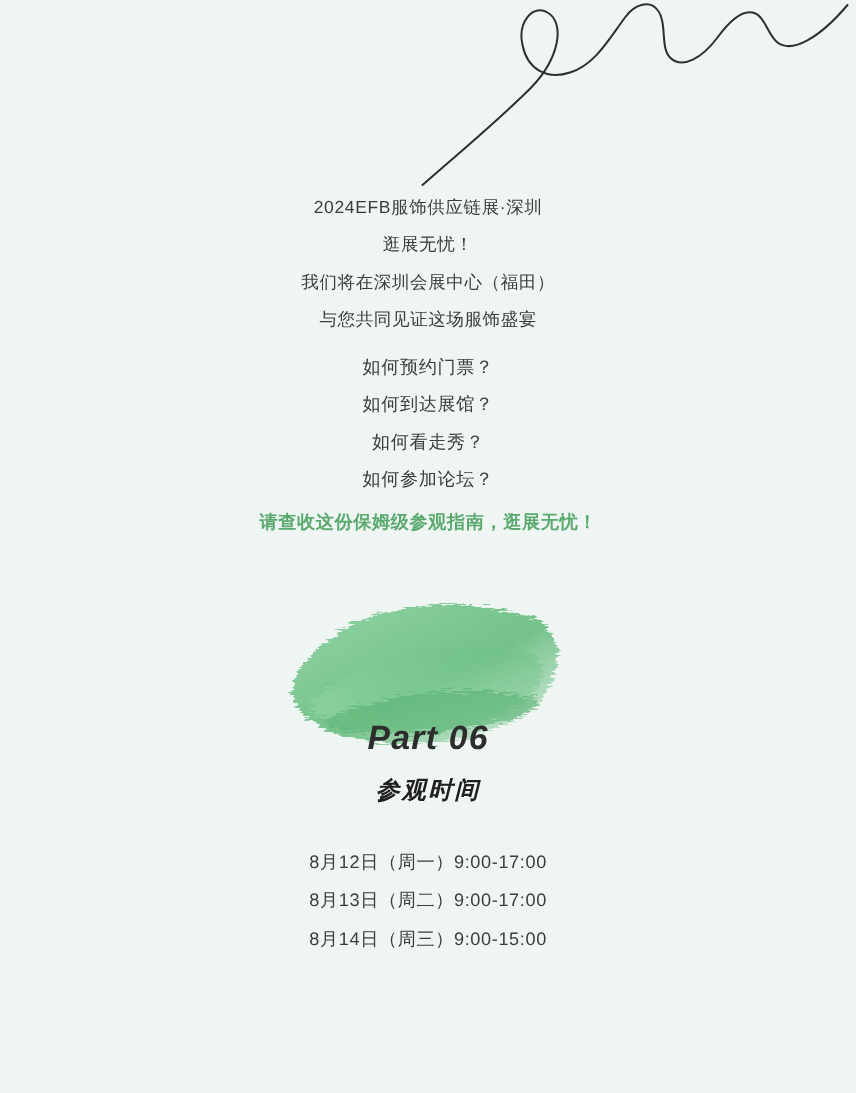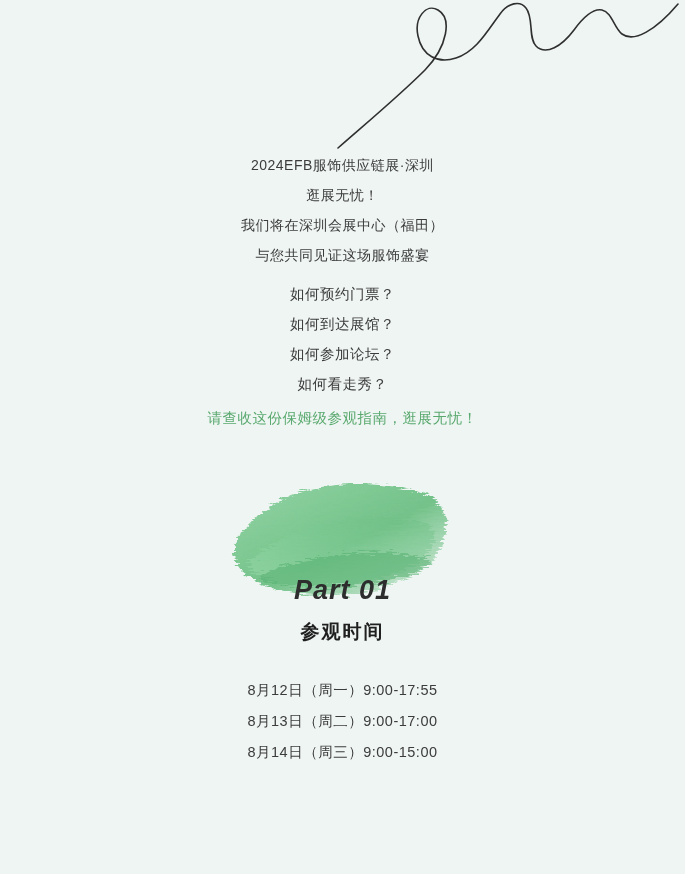--- a/index.html
+++ b/index.html
@@ -59,21 +59,21 @@
     line-height: 30px;
     letter-spacing: 0.5px;
     color: #3c3c3c;
   }
 
   .highlight-line {
     margin-top: 4px;
     font-size: 14.5px;
     line-height: 30px;
     letter-spacing: 0.5px;
-    font-weight: normal;
+    font-weight: bold;
     color: #5aa96f;
   }
 
   
   .part-banner {
     position: relative;
     margin-top: 36px;
     height: 200px;
   }
   .brush {
@@ -94,20 +94,21 @@
     font-weight: bold;
     letter-spacing: 1px;
     color: #2d2d2d;
   }
   .part-title {
     position: absolute;
     left: 0;
     right: 0;
     top: 150px;
     font-size: 19px;
+    font-style: italic;
     font-weight: bold;
     letter-spacing: 2px;
     color: #1f1f1f;
   }
 
   .schedule {
     margin-top: 6px;
   }
   .schedule-line {
     font-size: 14.5px;
@@ -130,22 +131,22 @@
     <div class="intro-block">
       <div class="intro-line">2024EFB服饰供应链展·深圳</div>
       <div class="intro-line">逛展无忧！</div>
       <div class="intro-line">我们将在深圳会展中心（福田）</div>
       <div class="intro-line">与您共同见证这场服饰盛宴</div>
     </div>
 
     <div class="q-block">
       <div class="q-line">如何预约门票？</div>
       <div class="q-line">如何到达展馆？</div>
+      <div class="q-line">如何看走秀？</div>
       <div class="q-line">如何参加论坛？</div>
-      <div class="q-line">如何看走秀？</div>
       <div class="highlight-line">请查收这份保姆级参观指南，逛展无忧！</div>
     </div>
 
     <div class="part-banner">
       <svg class="brush" viewBox="0 0 240 150" preserveAspectRatio="none">
         <defs>
           <linearGradient id="bg1" x1="0" y1="0" x2="1" y2="1">
             <stop offset="0%" stop-color="#8fd3a2" stop-opacity="0.95"></stop>
             <stop offset="55%" stop-color="#5fb978" stop-opacity="0.85"></stop>
             <stop offset="100%" stop-color="#bfe3c9" stop-opacity="0.55"></stop>
@@ -166,24 +167,24 @@
         <g filter="url(#rough)">
           <path d="M14 70 C 50 16, 120 6, 196 22 C 224 30, 230 58, 214 84 C 190 120, 120 134, 60 122 C 26 114, 2 96, 14 70 Z" fill="url(#bg1)"></path>
         </g>
         <g filter="url(#rough2)" opacity="0.8">
           <path d="M28 92 C 70 52, 140 40, 200 54 C 218 60, 214 80, 190 96 C 150 120, 80 124, 44 110 C 28 104, 22 98, 28 92 Z" fill="url(#bg2)"></path>
         </g>
         <g filter="url(#rough2)" opacity="0.55">
           <path d="M36 106 C 90 84, 150 78, 204 88 C 212 92, 206 100, 188 106 C 140 120, 70 122, 40 112 Z" fill="#55b06f"></path>
         </g>
       </svg>
-      <div class="part-label">Part 01</div>
+      <div class="part-label">Part 06</div>
       <div class="part-title">参观时间</div>
     </div>
 
     <div class="schedule">
-      <div class="schedule-line">8月12日（周一）9:00-17:55</div>
+      <div class="schedule-line">8月12日（周一）9:00-17:00</div>
       <div class="schedule-line">8月13日（周二）9:00-17:00</div>
       <div class="schedule-line">8月14日（周三）9:00-15:00</div>
     </div>
 
   </div>
 </div>
 
 </body></html>

